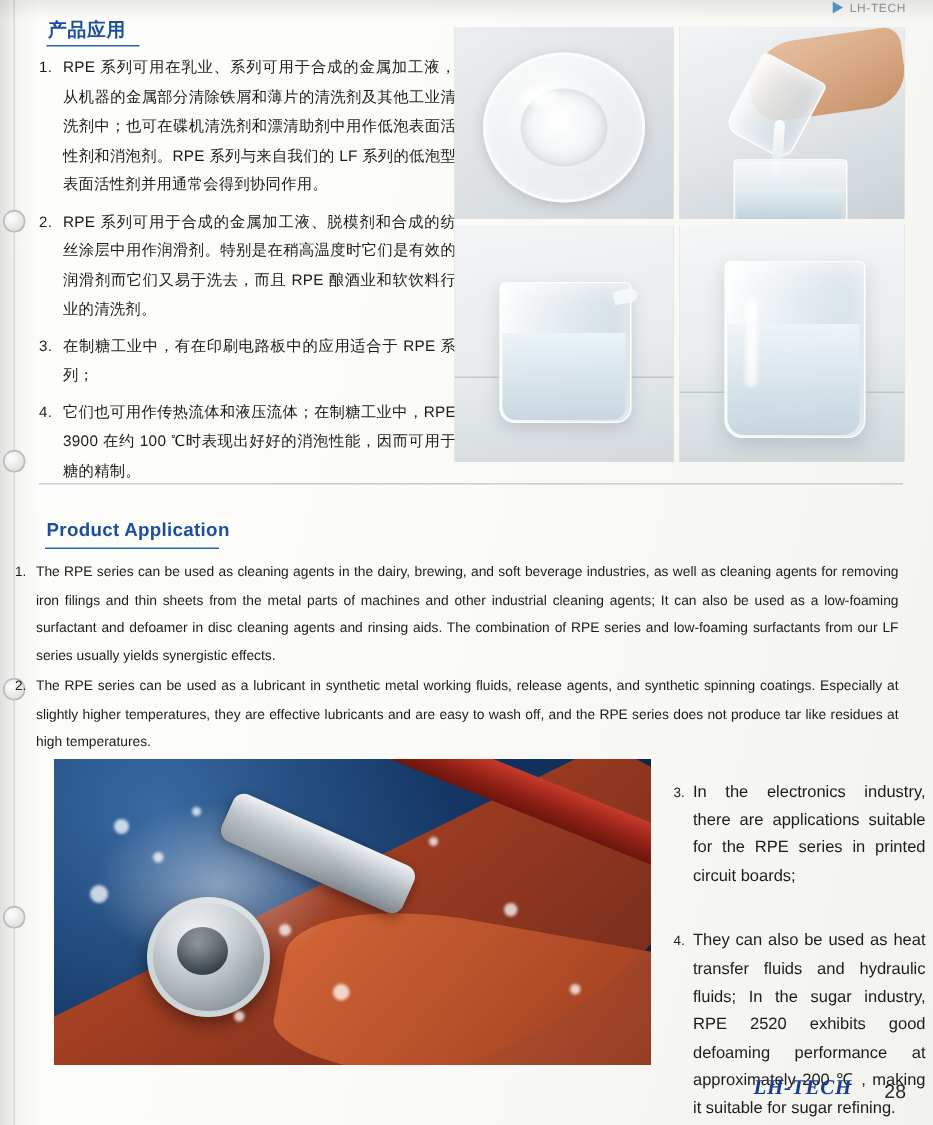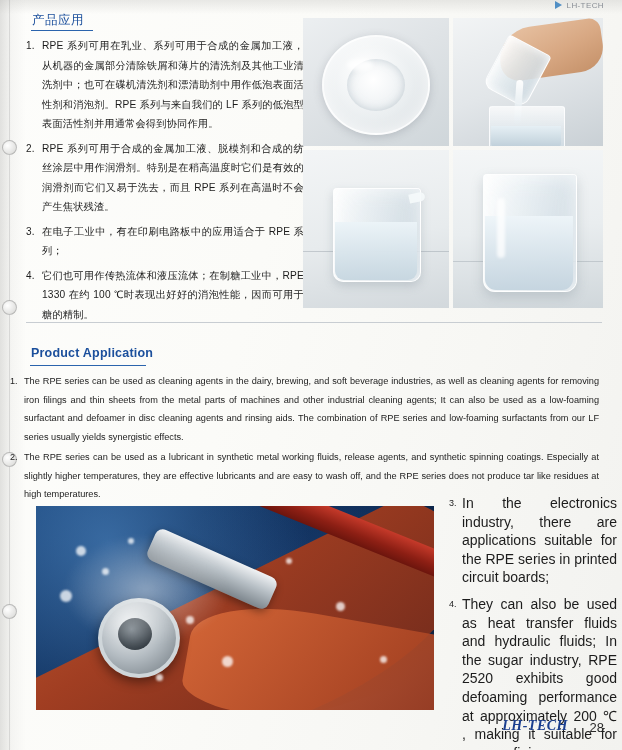--- a/index.html
+++ b/index.html
@@ -73,21 +73,21 @@
     border-bottom: 4px solid transparent;
     opacity: .75;
   }
 
   
   .cn-title {
     position: absolute;
     left: 32px;
     top: 12px;
     font-size: 12.5px;
-    font-weight: normal;
+    font-weight: bold;
     color: #1b4f9c;
     letter-spacing: 0.5px;
   }
   .cn-title-underline {
     position: absolute;
     left: 31px;
     top: 30px;
     width: 62px;
     height: 1px;
     background: #2b64ad;
@@ -332,25 +332,26 @@
     top: 494px;
     width: 155px;
     margin: 0;
     padding: 0 0 0 14px;
     list-style: none;
     counter-reset: enitem2 2;
   }
   .en-list-right > li {
     position: relative;
     counter-increment: enitem2;
-    font-size: 14px;
+    font-size: 11px;
     line-height: 18.6px;
     color: #1c1c1c;
     margin-bottom: 8px;
     text-align: justify;
+    margin-top: 25px;
   }
   .en-list-right > li::before {
     content: counter(enitem2) ".";
     position: absolute;
     left: -13px;
     top: 0;
     font-size: 9px;
   }
 
   
@@ -472,23 +473,23 @@
   <div class="top-header">
     <span class="tri"></span>
     <span>LH-TECH</span>
   </div>
 
   <div class="cn-title">产品应用</div>
   <div class="cn-title-underline"></div>
 
   <ol class="cn-list">
     <li>RPE 系列可用在乳业、系列可用于合成的金属加工液，从机器的金属部分清除铁屑和薄片的清洗剂及其他工业清洗剂中；也可在碟机清洗剂和漂清助剂中用作低泡表面活性剂和消泡剂。RPE 系列与来自我们的 LF 系列的低泡型表面活性剂并用通常会得到协同作用。</li>
-    <li>RPE 系列可用于合成的金属加工液、脱模剂和合成的纺丝涂层中用作润滑剂。特别是在稍高温度时它们是有效的润滑剂而它们又易于洗去，而且 RPE 系列在高温时不会产生焦状残渣。</li>
-    <li>在电子工业中，有在印刷电路板中的应用适合于 RPE 系列；</li>
-    <li>它们也可用作传热流体和液压流体；在制糖工业中，RPE 1330 在约 100 ℃时表现出好好的消泡性能，因而可用于糖的精制。</li>
+    <li>RPE 系列可用于合成的金属加工液、脱模剂和合成的纺丝涂层中用作润滑剂。特别是在稍高温度时它们是有效的润滑剂而它们又易于洗去，而且 RPE 酿酒业和软饮料行业的清洗剂。</li>
+    <li>在制糖工业中，有在印刷电路板中的应用适合于 RPE 系列；</li>
+    <li>它们也可用作传热流体和液压流体；在制糖工业中，RPE 3900 在约 100 ℃时表现出好好的消泡性能，因而可用于糖的精制。</li>
   </ol>
 
   <div class="collage">
     <div class="ph ph-a">
       <div class="bg"></div>
       <div class="dishOuter"></div>
       <div class="dishInner"></div>
       <div class="gl"></div>
     </div>
     <div class="ph ph-b">

